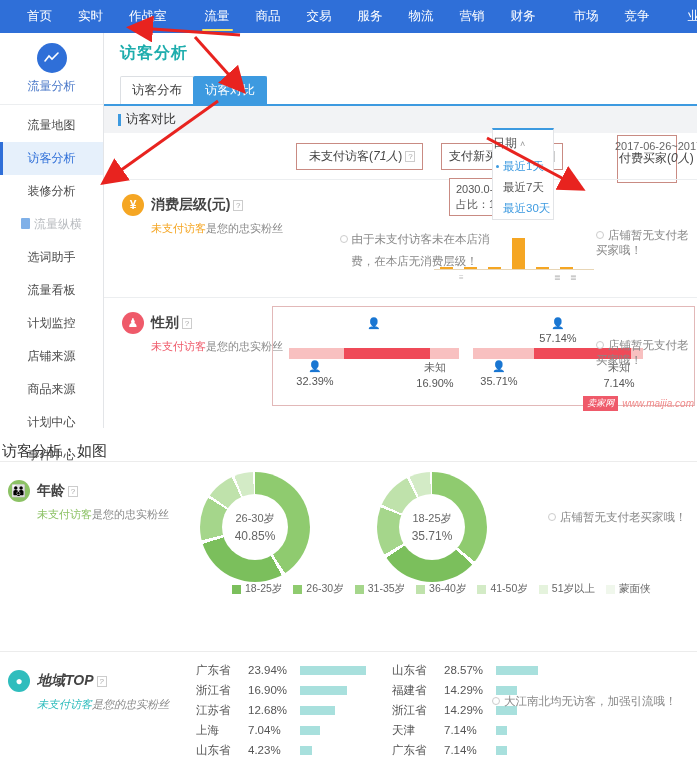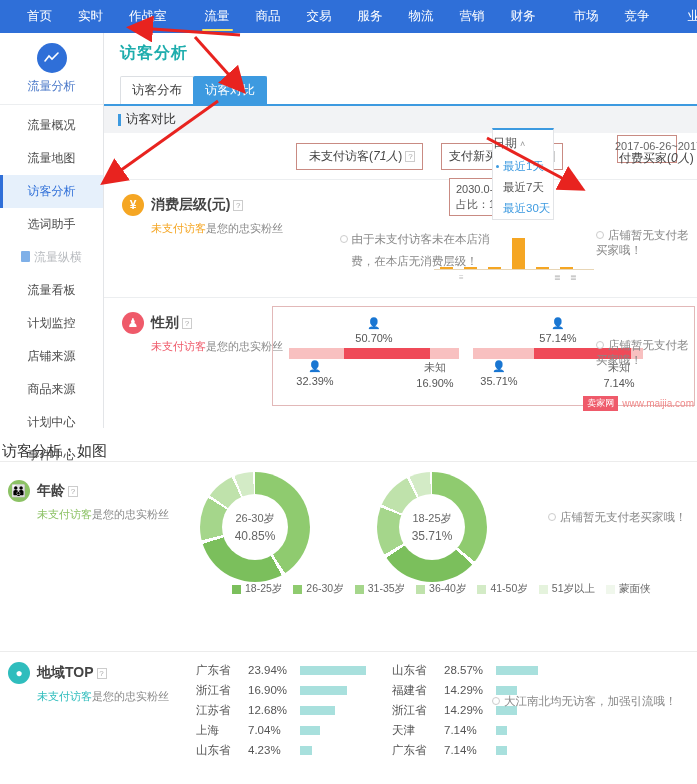--- a/index.html
+++ b/index.html
@@ -73,21 +73,21 @@
     position:absolute; top:10px; font-size:12px; color:#444; padding:4px 7px;
     border:1px solid #c98b83; background:#fff; white-space:nowrap;
   }
   .chip i { font-style:italic; }
   .q {
     display:inline-block; width:10px; height:11px; border:1px solid #ccc; color:#aaa;
     font-size:8px; line-height:10px; text-align:center; margin-left:3px; vertical-align:1px;
   }
   .chip.c1 { left:192px;padding-left:12px; }
   .chip.c2 { left:337px; }
-  .chip.c3 { left:513px; width:60px; height:28px; top:2px; }
+  .chip.c3 { left:513px; width:60px; height:48px; top:2px; }
   .chip.c3 .lbl { position:relative; top:10px; left:-6px; }
 
   
   .date-panel {
     position:absolute; right:143px; top:-5px; width:62px; background:#fff;
     border:1px solid #e2e4e7; border-top:2px solid #3d9ae0; z-index:6;
   }
   .date-head { font-size:12px; color:#555; text-align:left; padding:5px 0 4px; }
   .date-head .caret { display:inline-block; margin-left:3px; color:#999; font-size:9px; }
   .date-opt { font-size:11.5px; padding:3px 0 3px 10px; color:#555; position:relative; }
@@ -153,21 +153,21 @@
   .g-bar .seg-right { background:#f8c0c0; }
   .g-bot-labels { position:absolute; top:47px; left:0; right:0; height:34px; }
   .g-bot-left { position:absolute; left:6px; top:0; text-align:center; width:60px; }
   .g-bot-right { position:absolute; right:4px; top:0; text-align:center; width:60px; }
   .g-bot-left .pct, .g-bot-right .pct { font-size:11px; color:#555; margin-top:2px; }
   .g-unknown { font-size:11px; color:#666; }
   .gender-note { position:absolute; left:492px; top:40px; }
 
   .watermark {
     position:absolute; right:3px; bottom:2px; font-size:10px; color:#f08a8a;
-    display:flex; align-items:center; z-index:7;
+    display:flex; align-items:center; z-index:7;font-style:italic;
   }
   .watermark .badge { background:#ef5a6a; color:#fff; padding:1px 4px; margin-right:4px; font-size:9px; }
 
   
   .caption { font-size:15px; color:#333; padding:14px 0 0 2px; }
 
   
   .lower { position:relative; }
   .panel { border-top:1px solid #ececec; position:relative; padding:16px 0; }
   .donuts { position:absolute; left:200px; top:10px; width:330px; height:118px; }
@@ -225,27 +225,27 @@
   <div class="sidebar">
     <div class="side-brand">
       <div class="brand-circle">
         <svg width="17" height="17" viewBox="0 0 17 17">
           <path d="M2 11 L6 6 L9 9 L15 3" stroke="#fff" stroke-width="1.6" fill="none" stroke-linecap="round"></path>
         </svg>
       </div>
       <div class="brand-label">流量分析</div>
     </div>
     <div class="side-list">
-      <div class="side-item">流量概况</div>
       <div class="side-item">流量地图</div>
       <div class="side-item active">访客分析</div>
-      <div class="side-item">选词助手</div>
+      <div class="side-item">装修分析</div>
       <div class="side-item muted">
         <span class="doc-ico"></span><span>流量纵横</span>
       </div>
+      <div class="side-item">选词助手</div>
       <div class="side-item">流量看板</div>
       <div class="side-item">计划监控</div>
       <div class="side-item">店铺来源</div>
       <div class="side-item">商品来源</div>
       <div class="side-item">计划中心</div>
       <div class="side-item">事件中心</div>
     </div>
   </div>
 
   <div class="content">
@@ -324,21 +324,20 @@
       <div class="blk-head">
         <span class="ico gender">♟</span><span class="blk-title">性别</span><span class="q">?</span>
         <div class="blk-sub">
           <span class="hl-red">未支付访客</span><span>是您的忠实粉丝</span>
         </div>
       </div>
 
       <div class="gender-wrap">
         <div class="gender-group" style="left:6px;">
           <div class="g-top-ico"><span class="person">👤</span></div>
-          <div class="g-top-pct">50.70%</div>
           <div class="g-bar">
             <div class="seg-left" style="width:32.39%"></div>
             <div class="seg-mid" style="width:50.70%"></div>
             <div class="seg-right" style="width:16.90%"></div>
           </div>
           <div class="g-bot-labels">
             <div class="g-bot-left">
               <div class="person">👤</div>
               <div class="pct">32.39%</div>
             </div>
@@ -464,21 +463,21 @@
           <span>蒙面侠</span>
         </span>
     </div>
 
     <div class="note age-note">
       <span class="dot"></span><span>店铺暂无支付老买家哦！</span>
     </div>
   </div>
 
   <div class="panel" style="min-height:110px;">
-    <div class="blk-head" style="left:8px; top:10px;">
+    <div class="blk-head" style="left:8px; top:18px;font-style:italic;">
       <span class="ico region">●</span><span class="blk-title">地域TOP</span><span class="q">?</span>
       <div class="blk-sub">
         <span class="hl-teal">未支付访客</span><span>是您的忠实粉丝</span>
       </div>
     </div>
 
     <div class="region-cols">
       <div class="rcol" style="left:0px;">
         <div class="rrow">
           <span class="rname">广东省</span>

